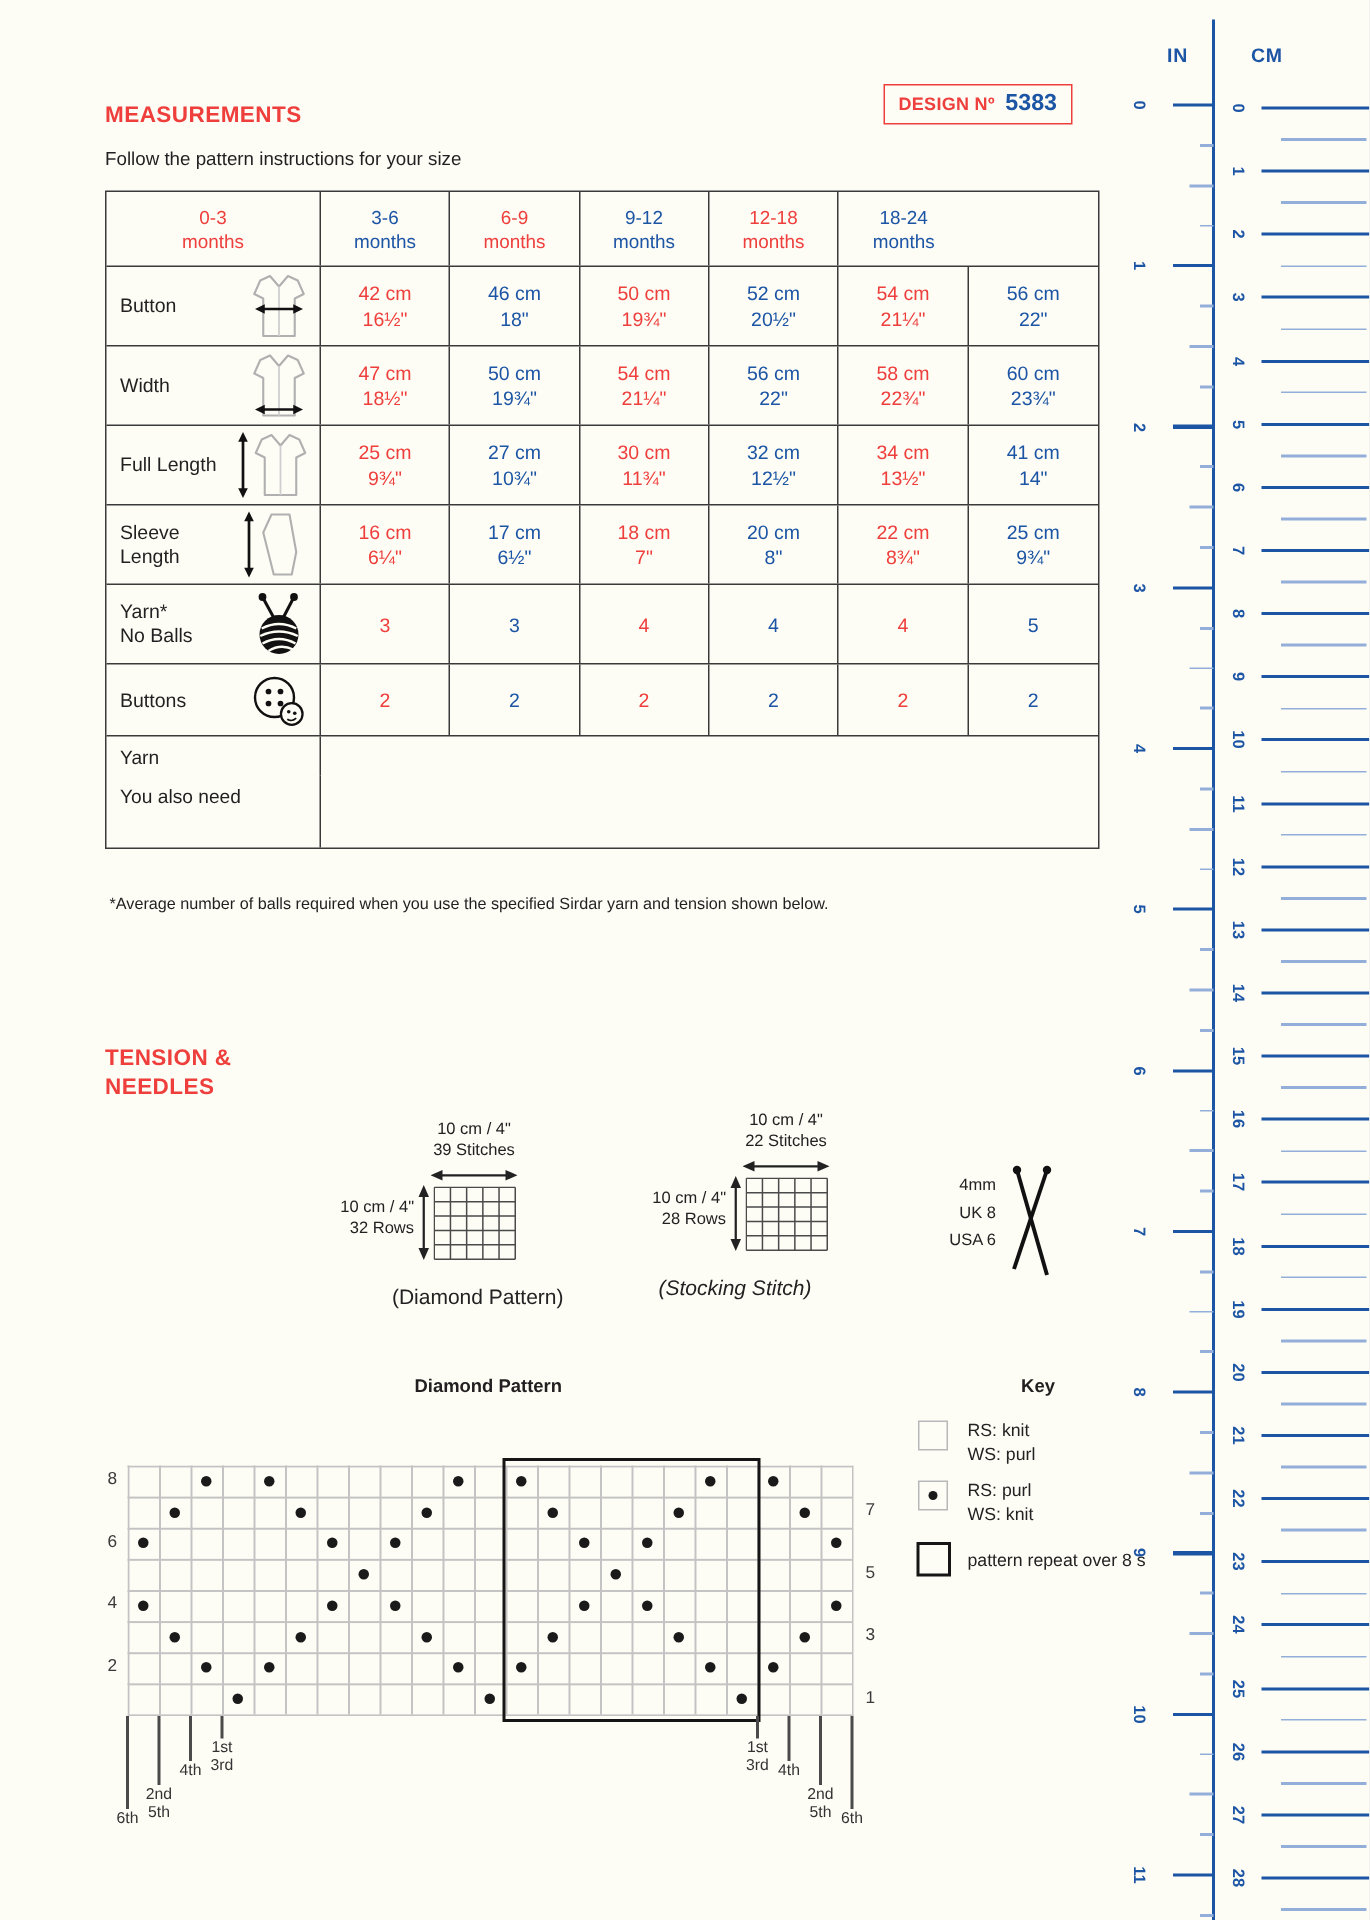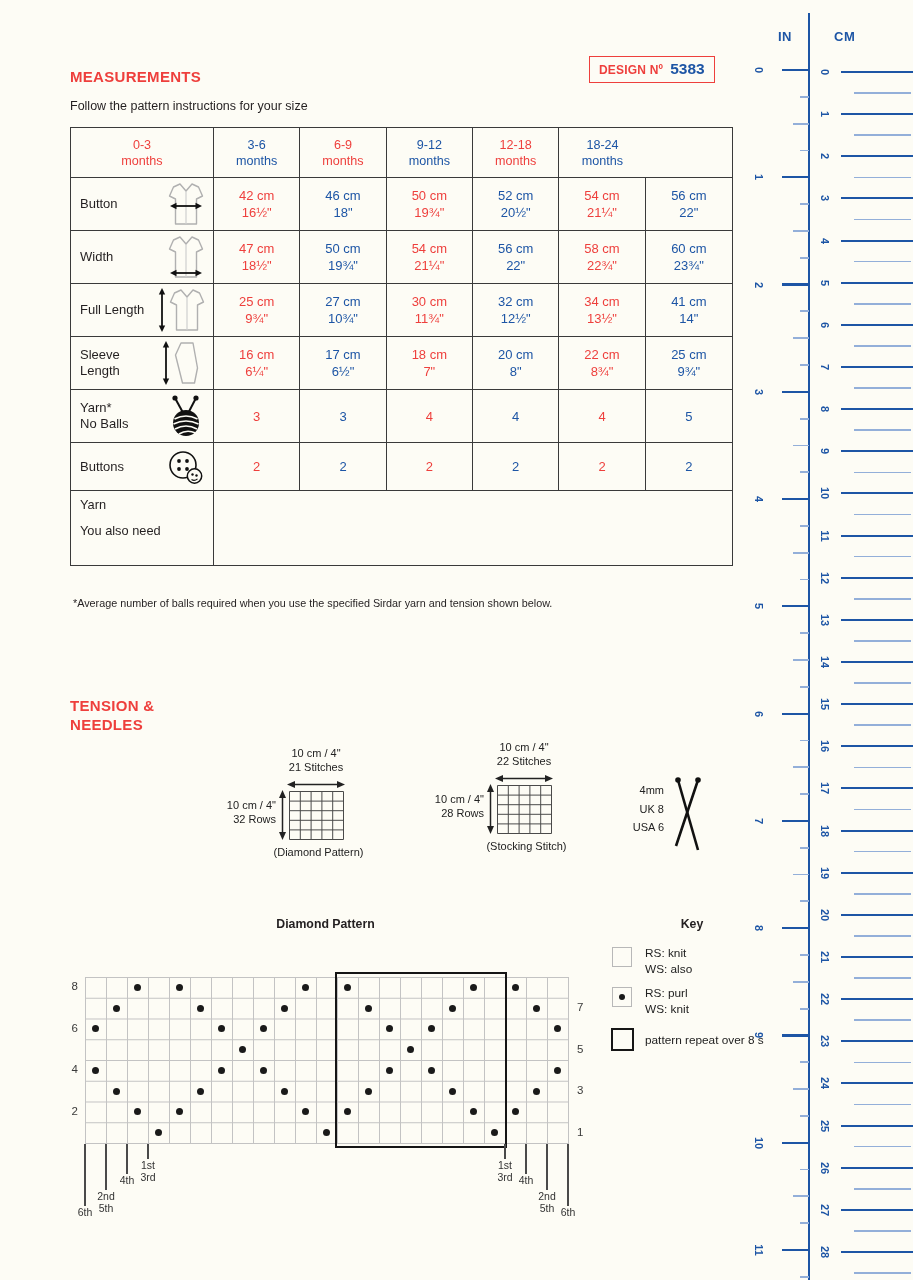--- a/index.html
+++ b/index.html
@@ -23,21 +23,21 @@
   .vred{color:#ee3f3c;} .vblue{color:#1d55a5;}
   .irow{display:grid;grid-template-columns:143px 1fr;box-sizing:border-box;}
   .irow>div:first-child{border-right:1.3px solid #3a3a3a;box-sizing:border-box;}
   .ilab{font-size:12.8px;padding-left:9px;display:flex;align-items:center;}
   .ival{font-size:12.8px;padding-left:13px;display:flex;flex-direction:column;justify-content:center;line-height:17.5px;}
   .irow.topalign .ilab,.irow.topalign .ival{align-items:flex-start;justify-content:flex-start;padding-top:6px;}
   .footnote{font-size:10.8px;}
   
   .gtop{text-align:center;font-size:11px;line-height:14px;color:#222;}
   .gside{text-align:right;font-size:11px;line-height:14px;color:#222;}
-  .gcap{text-align:center;font-size:11px;color:#222;}
+  .gcap{text-align:center;font-size:14px;color:#222;margin-top:10px;}
   .needle-lbl{font-size:11px;line-height:18.5px;text-align:right;color:#222;}
   
   .chart-title,.key-title{font-weight:bold;font-size:12.3px;text-align:center;}
   #chartGrid{background-image:linear-gradient(to right,#c3c3c3 1px,transparent 1px),linear-gradient(to bottom,#c3c3c3 1px,transparent 1px);background-size:21px 20.75px;border-right:1px solid #c3c3c3;border-bottom:1px solid #c3c3c3;}
   .dot{position:absolute;width:7.2px;height:7.2px;border-radius:50%;background:#1a1a1a;}
   .rowlbl{position:absolute;font-size:11.5px;color:#3a3a3a;width:22px;}
   .mline{position:absolute;width:1.5px;background:#4a4a4a;}
   .mlab{position:absolute;width:34px;text-align:center;font-size:10.5px;line-height:11.5px;color:#333;}
   .keysq{position:absolute;background:#fdfcf5;box-sizing:border-box;}
   .keytxt{position:absolute;font-size:11.8px;line-height:15.5px;color:#222;}
@@ -339,21 +339,21 @@
 
   <div class="abs sec-title" style="left:70px;top:696px;line-height:19px;">
     <div>TENSION &amp;</div>
     <div>NEEDLES</div>
   </div>
 
   <div id="gauges">
       <div class="abs" style="left: 224px; top: 746px; width: 210px; height: 115px;">
         <div class="gtop abs" style="position: absolute; left: 27px; top: 0px; width: 130px;">
           <div>10 cm / 4"</div>
-          <div>21 Stitches</div>
+          <div>39 Stitches</div>
         </div>
         <div class="abs" style="position: absolute; left: 63px; top: 29px;"><svg width="58" height="9">
             <line x1="7" y1="4.5" x2="51" y2="4.5" stroke="#222" stroke-width="1.5"></line>
             <polygon points="0,4.5 8,1 8,8" fill="#222"></polygon>
             <polygon points="58,4.5 50,1 50,8" fill="#222"></polygon>
           </svg></div>
         <div class="abs" style="position: absolute; left: 65px; top: 45px;"><svg width="55" height="49">
             <path d="M0.5 0.5 V48.5 M11.3 0.5 V48.5 M22.1 0.5 V48.5 M32.900000000000006 0.5 V48.5 M43.7 0.5 V48.5 M54.5 0.5 V48.5 M0.5 0.5 H54.5 M0.5 10.1 H54.5 M0.5 19.7 H54.5 M0.5 29.299999999999997 H54.5 M0.5 38.9 H54.5 M0.5 48.5 H54.5 " stroke="#4a4a4a" stroke-width="1" fill="none"></path>
           </svg></div>
         <div class="gside abs" style="position: absolute; left: 0px; top: 52px; width: 52px; text-align: right;">
@@ -382,21 +382,21 @@
           </svg></div>
         <div class="gside abs" style="position: absolute; left: 0px; top: 52px; width: 52px; text-align: right;">
           <div>10 cm / 4"</div>
           <div>28 Rows</div>
         </div>
         <div class="abs" style="position: absolute; left: 54px; top: 44px;"><svg width="9" height="50">
             <line x1="4.5" y1="7" x2="4.5" y2="43" stroke="#222" stroke-width="1.5"></line>
             <polygon points="4.5,0 1,8 8,8" fill="#222"></polygon>
             <polygon points="4.5,50 1,42 8,42" fill="#222"></polygon>
           </svg></div>
-        <div class="gcap abs" style="position: absolute; left: 7px; top: 100px; width: 175px; text-align: center;">(Stocking Stitch)</div>
+        <div class="gcap abs" style="position: absolute; left: 7px; top: 100px; width: 175px; text-align: left; font-style: italic;">(Stocking Stitch)</div>
       </div>
     </div>
   <div class="abs" id="needles" style="left:612px;top:776px;width:110px;height:90px;">
       <div class="abs" style="position: absolute; left: 0px; top: 5px; width: 52px;">
         <div class="needle-lbl">4mm</div>
         <div class="needle-lbl">UK 8</div>
         <div class="needle-lbl">USA 6</div>
       </div>
       <div class="abs" style="position: absolute; left: 58px; top: 0px;"><svg width="36" height="78">
           <line x1="8" y1="4" x2="28" y2="74" stroke="#111" stroke-width="2.6"></line>
@@ -494,21 +494,21 @@
       </div>
       <div class="mline" style="left: 567.3px; top: 1144px; height: 62px;"></div>
       <div class="mlab" style="left: 551px; top: 1207px;">
         <div>6th</div>
       </div>
     </div>
   <div id="key">
       <div class="keysq" style="left: 612px; top: 947px; width: 20px; height: 20px; border: 1.5px solid rgb(184, 184, 184);"></div>
       <div class="keytxt" style="left: 645px; top: 946px;">
         <div>RS: knit</div>
-        <div>WS: also</div>
+        <div>WS: purl</div>
       </div>
       <div class="keysq" style="left: 612px; top: 987px; width: 20px; height: 20px; border: 1.5px solid rgb(184, 184, 184);">
         <div style="position: absolute; left: 50%; top: 50%; width: 6.4px; height: 6.4px; margin: -3.2px 0px 0px -3.2px; border-radius: 50%; background: rgb(26, 26, 26);"></div>
       </div>
       <div class="keytxt" style="left: 645px; top: 986px;">
         <div>RS: purl</div>
         <div>WS: knit</div>
       </div>
       <div class="keysq" style="left: 611px; top: 1028px; width: 23px; height: 23px; border: 2.7px solid rgb(22, 22, 22);"></div>
       <div class="keytxt" style="left: 645px; top: 1033px;">

